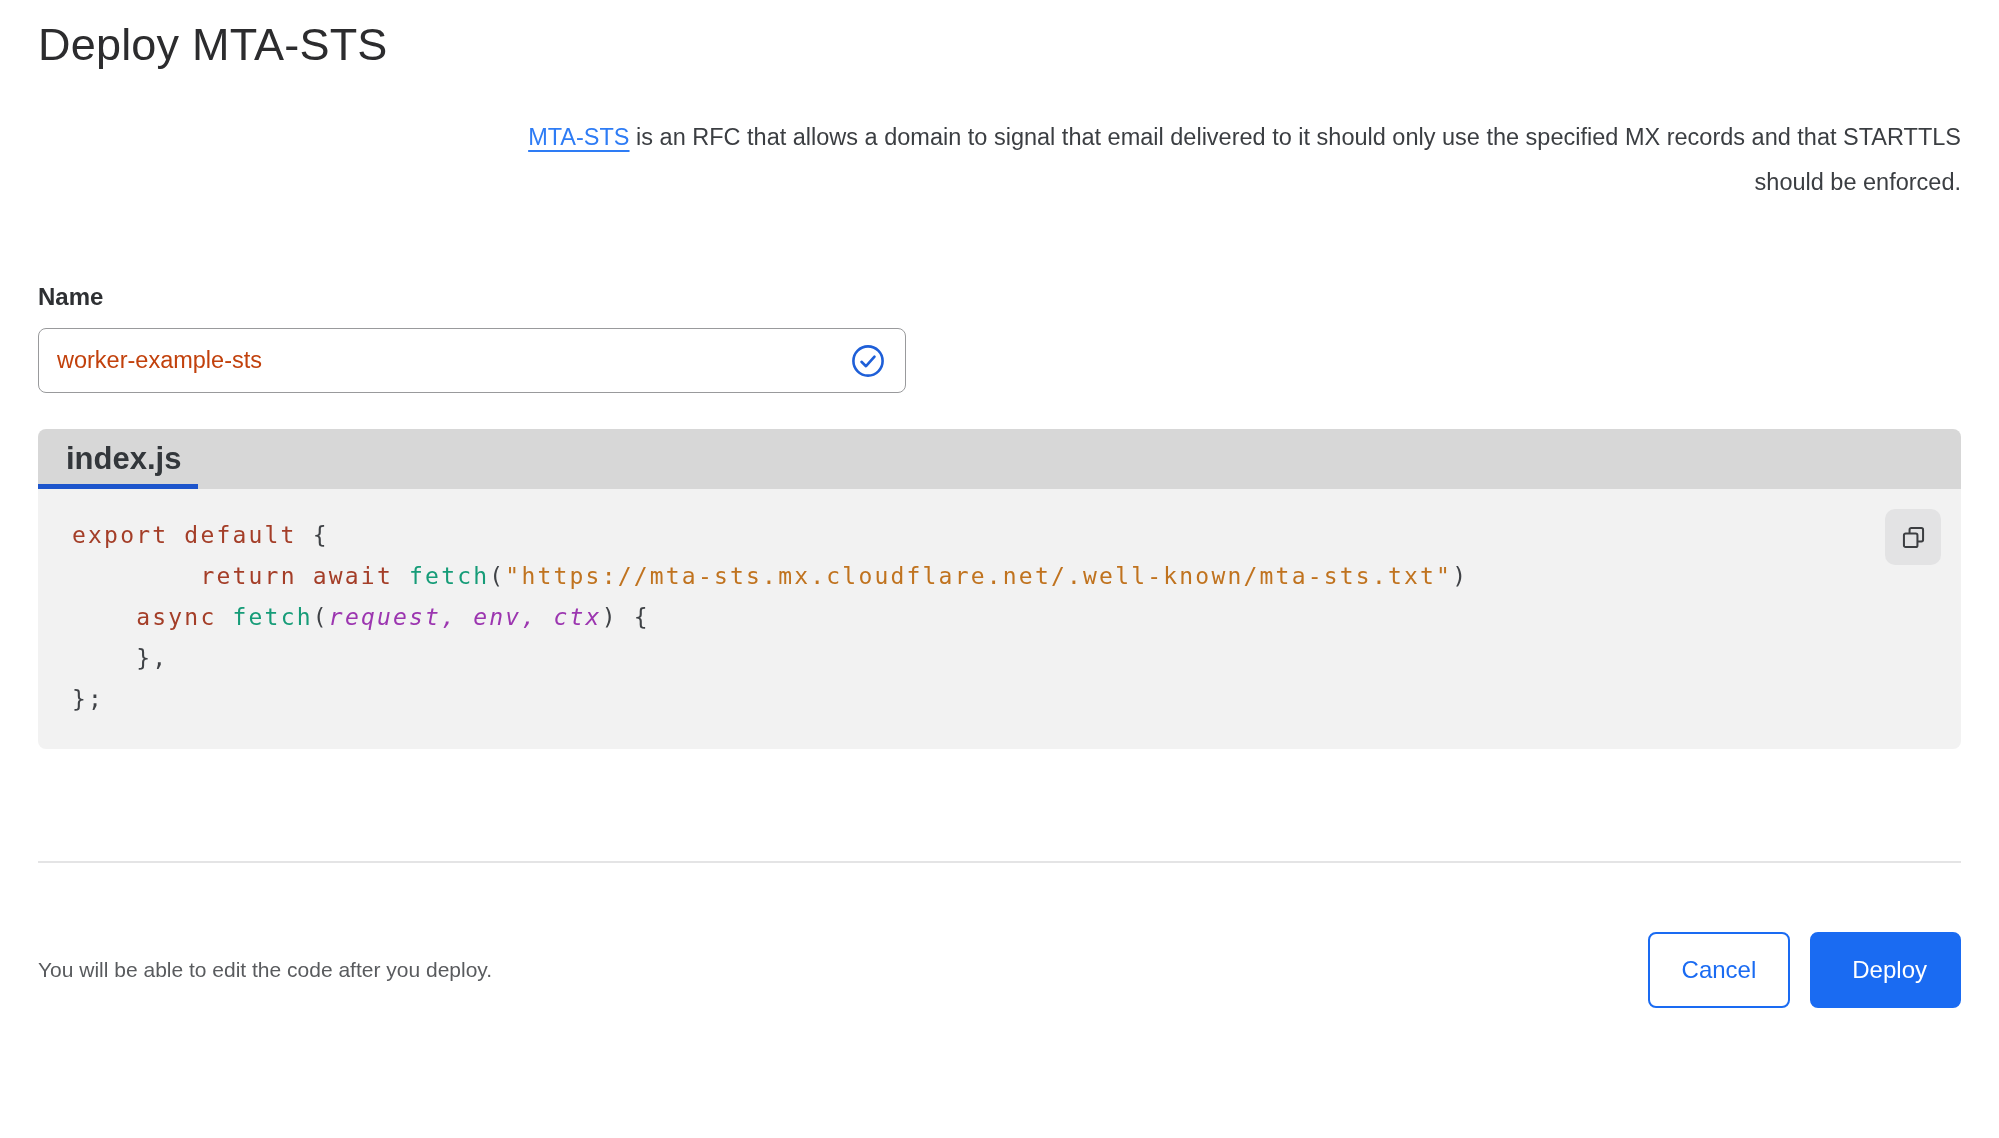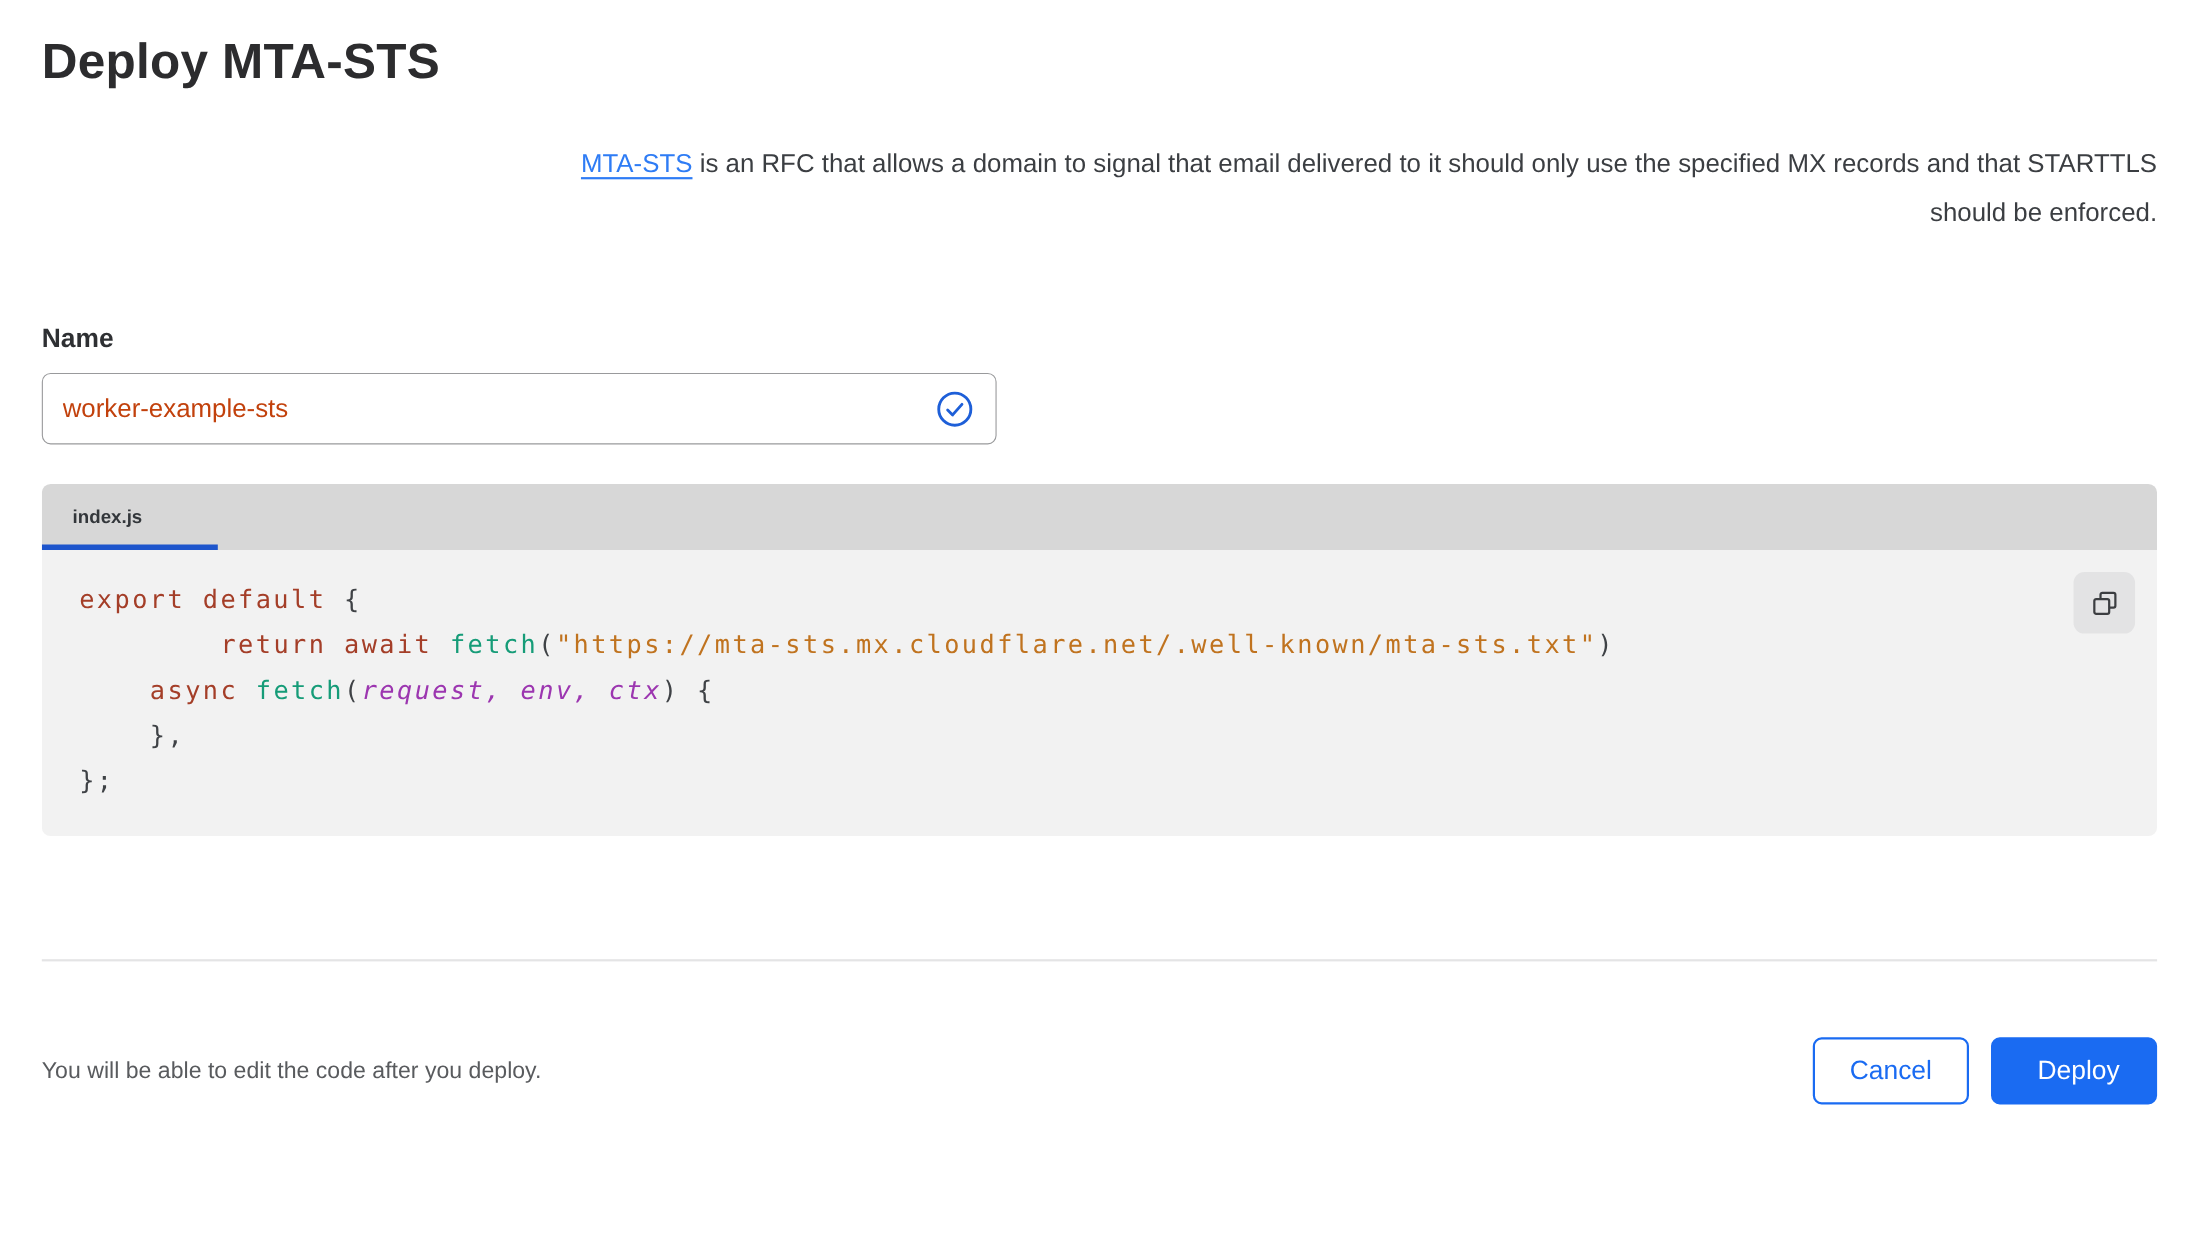--- a/index.html
+++ b/index.html
@@ -1,57 +1,57 @@
 <!DOCTYPE html>
 <html style="--accent_blue: #1a6bf2; --link_blue: #2e7cf5; --tab_underline_blue: #1d55cc; --valid_check_blue: #1e5fd8; --keyword_red: #a43e28; --function_green: #169c78; --param_purple: #9c36b0; --string_orange: #c0731f; --punctuation_gray: #3f4246; --tabbar_gray: #d7d7d7; --code_bg: #f2f2f2;"><head>
 <meta charset="utf-8">
 <style>
   * { margin:0; padding:0; box-sizing:border-box; }
   html,body { background:#fff; }
   body { font-family:"Liberation Sans", sans-serif; width:1999px; height:1138px; overflow:hidden; }
   .page { width:1999px; height:1138px; padding:0 38px; background:#fff; }
 
-  .page-title { padding-top:30px; font-size:45px; font-weight:700; color:#2c2c2e; letter-spacing:.2px; }
+  .page-title { padding-top:19px; font-size:45px; font-weight:400; color:#2c2c2e; letter-spacing:.2px; }
 
   .desc { margin-top:44px; font-size:23.5px; line-height:45px; color:#3b3e42;text-align:right; }
   .desc a { color:var(--link_blue); text-decoration:underline; text-underline-offset:5px; cursor:pointer; }
 
   .field-label { margin-top:78px; font-size:24px; font-weight:700; color:#2e3033; }
   .field-label.cp { margin-top:74px; }
 
   .input-wrap { position:relative; margin-top:17px; width:868px; height:65px;
     border:1.5px solid #999a9c; border-radius:8px; background:#fff; }
   .name-input { position:absolute; inset:0; width:100%; height:100%; border:none; outline:none;
     background:transparent; border-radius:8px; padding:0 70px 0 18px; font-family:"Liberation Sans",sans-serif;
     font-size:23.5px; color:#c2410c; }
   .check-icon { position:absolute; right:20px; top:50%; transform:translateY(-50%); width:34px; height:34px; display:block; }
 
   .code-container { margin-top:36px; width:1923px; height:320px; border-radius:8px; overflow:hidden; }
   .tabbar { height:60px; background:var(--tabbar_gray); display:flex; align-items:stretch; }
   .tab { position:relative; width:160px; display:flex; align-items:center; padding-left:28px; cursor:pointer; }
-  .tab-label { font-size:17px; font-weight:700; color:#33373b; }
+  .tab-label { font-size:31px; font-weight:700; color:#33373b; }
   .tab-underline { position:absolute; left:0; bottom:0; width:160px; height:5px; background:var(--tab_underline_blue); }
   .code-area { position:relative; height:260px; background:var(--code_bg); padding:26px 80px 0 34px; }
   .code-lines { font-family:"DejaVu Sans Mono", monospace; font-size:23px; letter-spacing:2.2px; line-height:41px; }
   .code-line { white-space:pre; }
   .tok-kw  { color:var(--keyword_red);text-align:right; }
   .tok-fn  { color:var(--function_green); }
   .tok-param { color:var(--param_purple); font-style:italic; }
   .tok-str { color:var(--string_orange); }
   .tok-pun { color:var(--punctuation_gray); }
 
   .copy-btn { position:absolute; top:20px; right:20px; width:56px; height:56px; background:#e3e3e4;
     border:none; border-radius:10px; cursor:pointer; display:flex; align-items:center; justify-content:center; }
 
   .divider { margin-top:112px; border-top:2px solid #e4e4e5; width:100%; }
 
   .footer { padding-top:33px; display:flex; align-items:center; justify-content:space-between;margin-top:36px; }
   .footer-note { font-size:21px; color:#595b5e; }
   .actions { display:flex; gap:20px; }
-  .btn { height:61px; border-radius:8px; font-family:"Liberation Sans",sans-serif; font-size:24px;
+  .btn { height:76px; border-radius:8px; font-family:"Liberation Sans",sans-serif; font-size:24px;
     padding:0 32px; cursor:pointer; }
   .btn-secondary { background:#fff; color:var(--accent_blue); border:2px solid var(--accent_blue); }
   .btn-primary { background:var(--accent_blue); color:#fff; border:2px solid var(--accent_blue);padding-left:40px; }
 </style>
 </head>
 <body>
 
 <div class="page">
 
   <h1 class="page-title">Deploy MTA-STS</h1>

